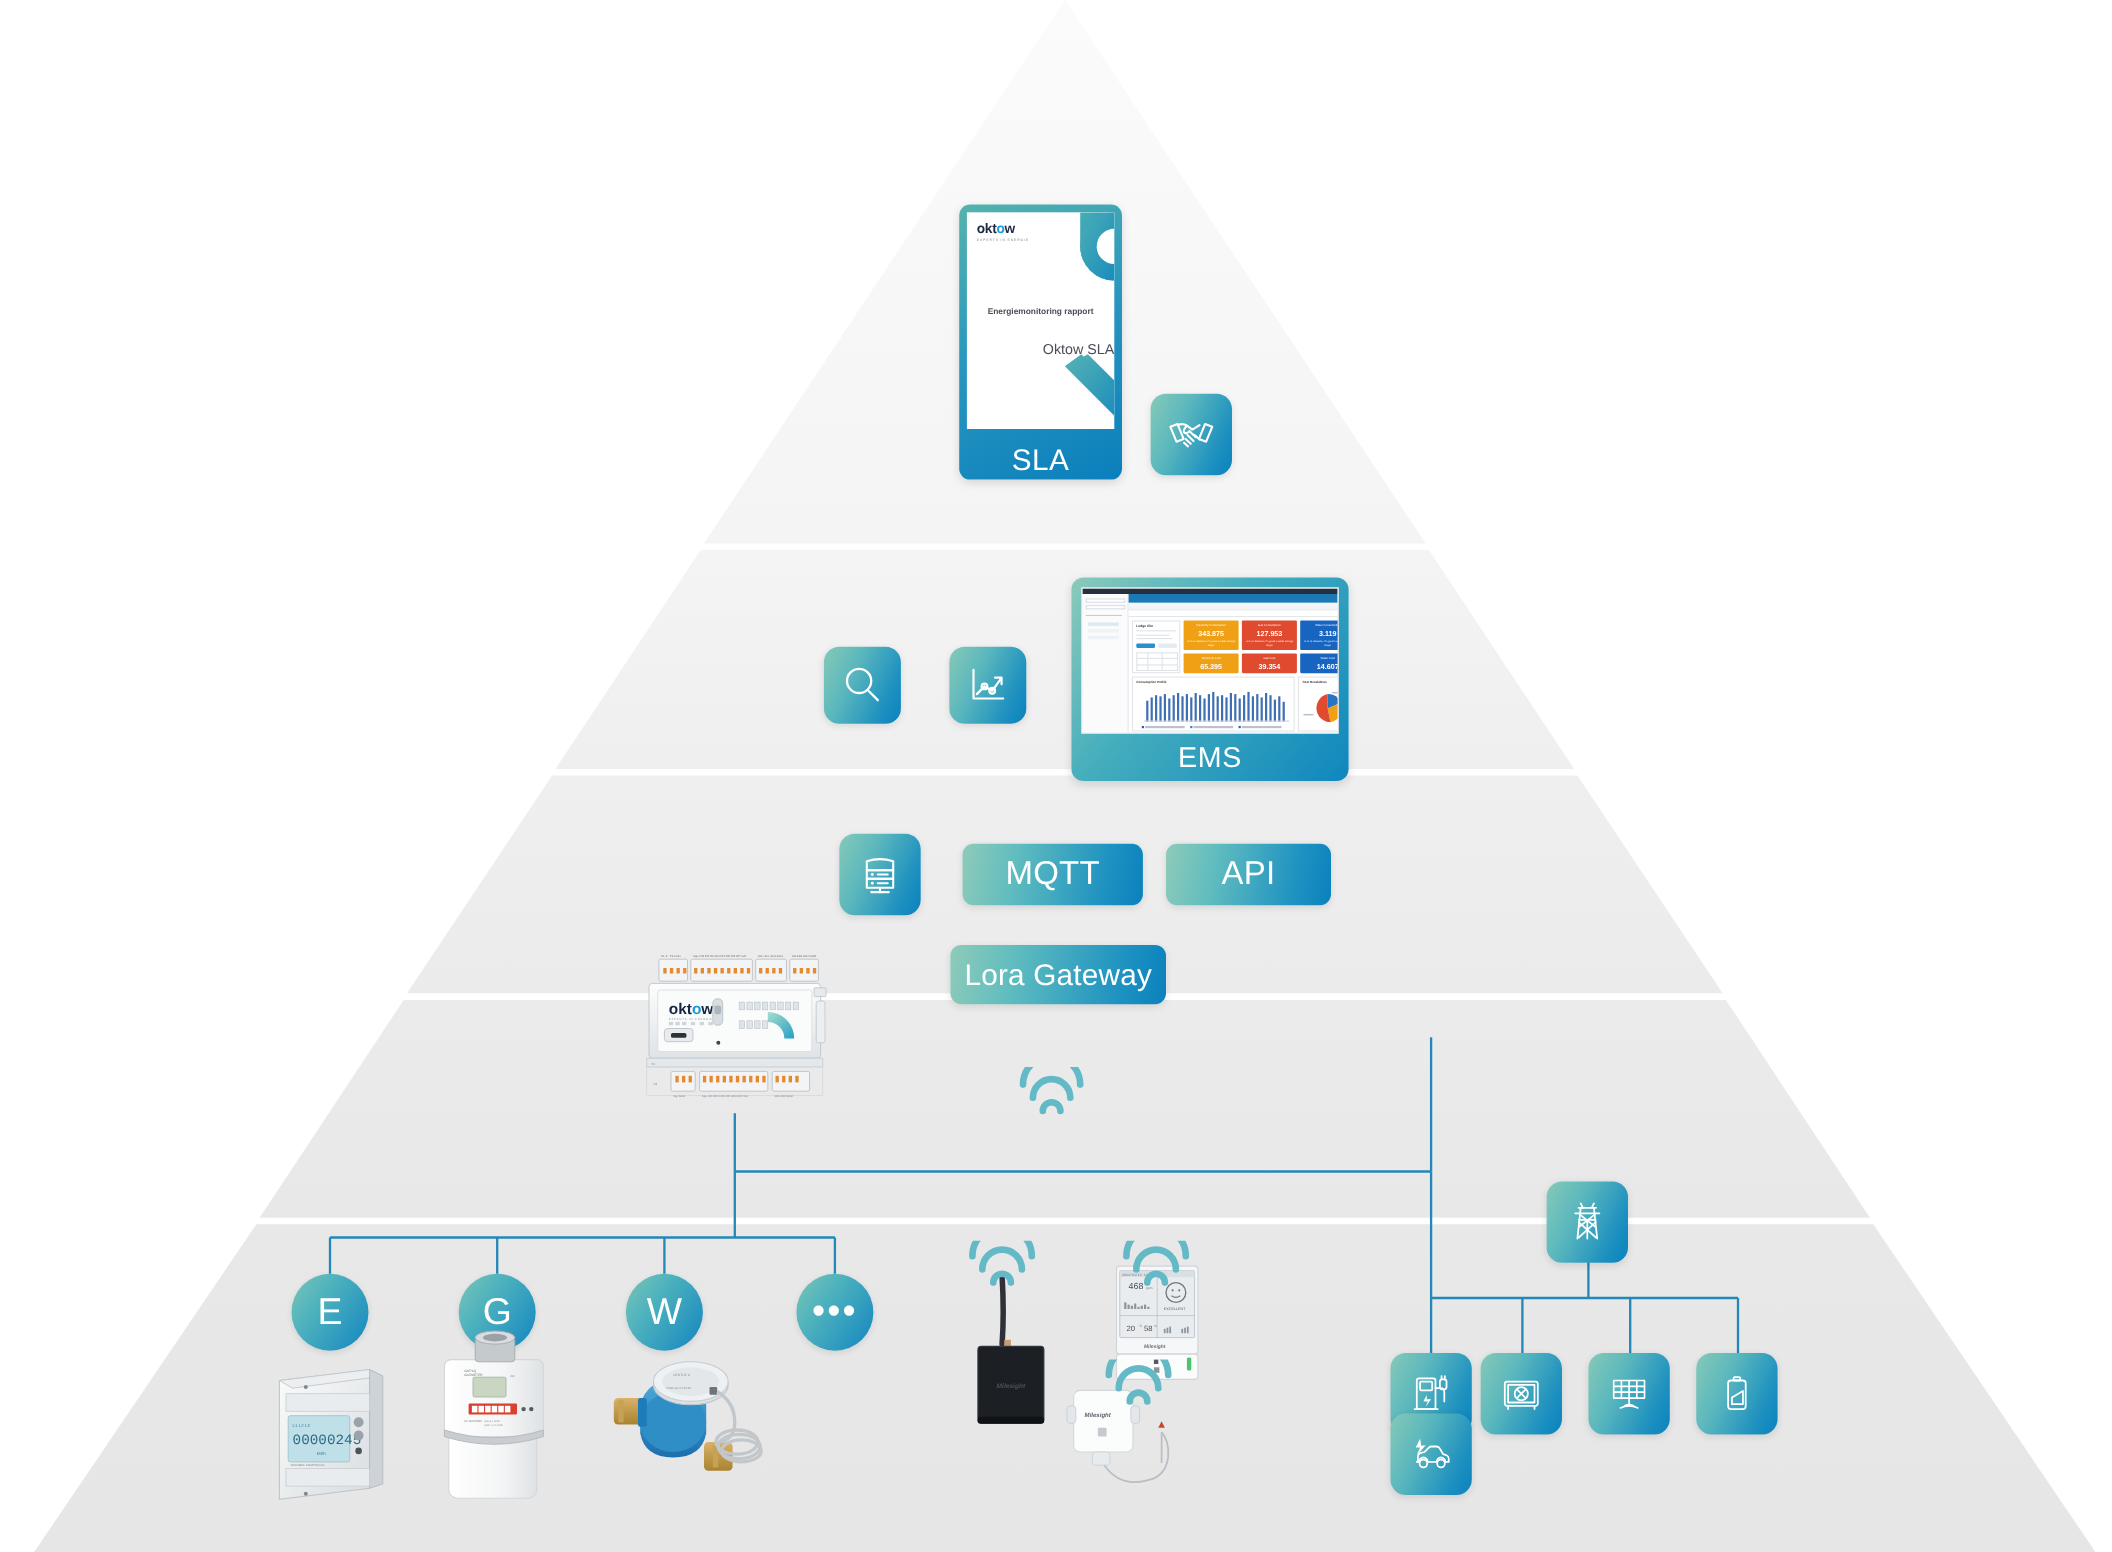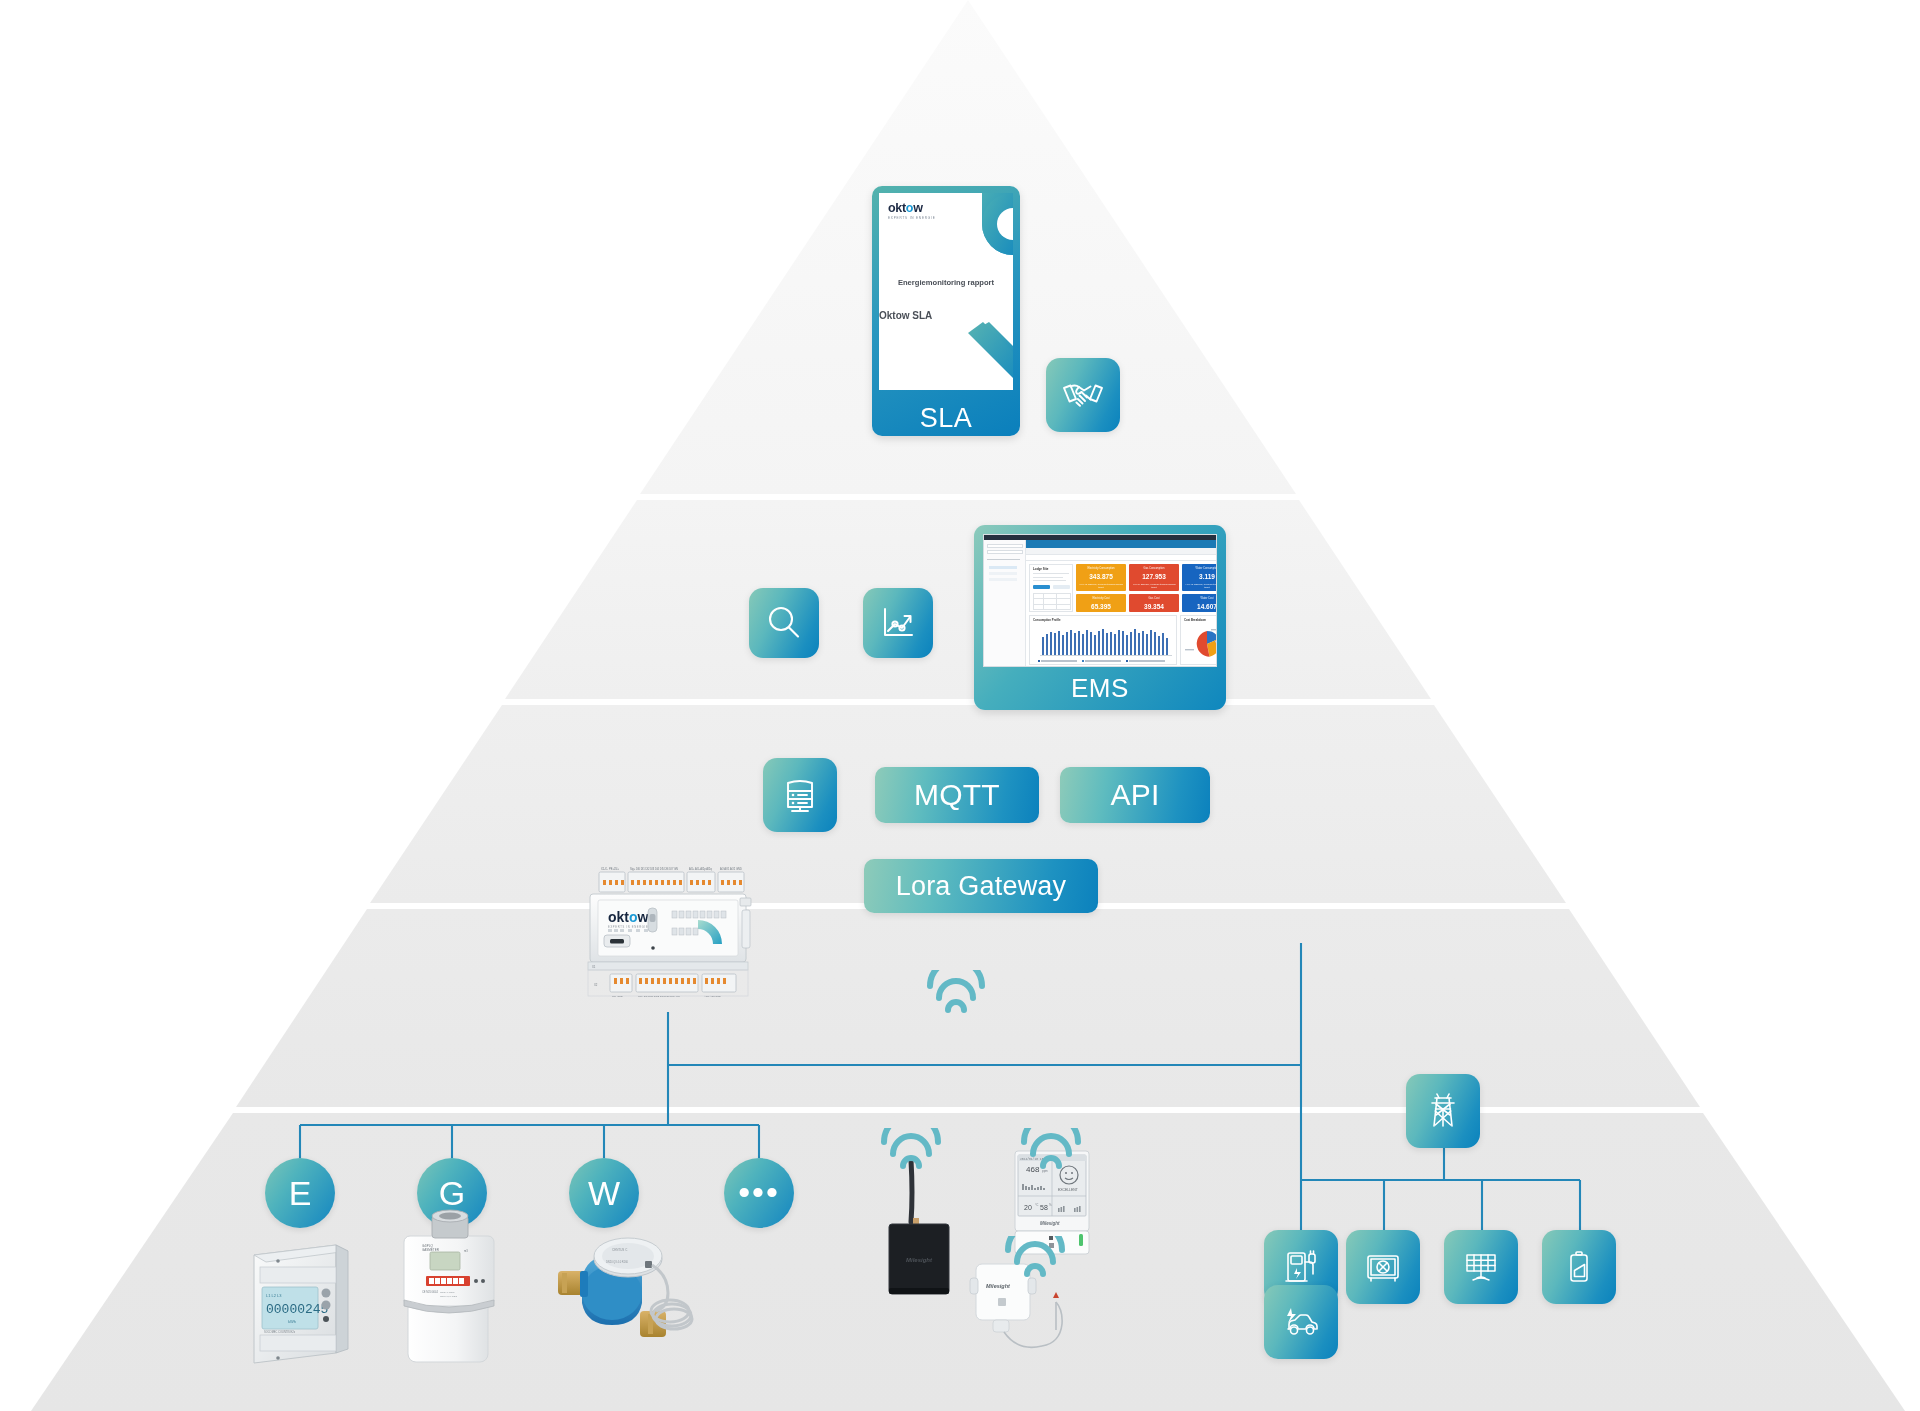--- a/index.html
+++ b/index.html
@@ -60,22 +60,22 @@
   #sla-label {
     position:absolute; left:0; bottom:2px; width:100%;
     text-align:center; color:#fff; font-size:27px; font-weight:300; letter-spacing:.5px;
   }
   .doc-logo { position:absolute; left:9px; top:8px; }
   .doc-logo .w { font-size:12.5px; font-weight:700; color:#1d2a44; letter-spacing:-.3px; }
   .doc-logo .w i { font-style:normal; color:#1a9ad6; }
   .doc-logo .sub { font-size:3.1px; letter-spacing:.8px; color:#7d8795; margin-top:.5px;}
   .doc-t1 { position:absolute; left:0; width:100%; top:85px; text-align:center;
             font-size:7.6px; color:#4a4f57; font-weight:600; }
-  .doc-t2 { position:absolute; left:0; width:100%; top:117px; text-align:left;
-            font-size:10px; color:#4a4f57; font-weight:700; }
+  .doc-t2 { position:absolute; left:0; width:100%; top:117px; text-align:right;
+            font-size:13px; color:#4a4f57; font-weight:400; }
 
   
   #ems-card {
     position:absolute; left:974px; top:525px; width:252px; height:185px;
     border-radius: 11px;
     background: linear-gradient(130deg, #8ccabb 0%, #45aebd 40%, #0f87be 100%);
     box-shadow: 0 3px 9px rgba(0,0,0,.13);
     padding: 9px 9px 0 9px;
   }
   #ems-shot { position:relative; width:100%; height:133px; background:#fff; overflow:hidden;
@@ -502,21 +502,21 @@
       <g fill="#7d848b" font-size="2.5" font-family="Liberation Sans, sans-serif">
         <text x="40" y="139">Sig- GND</text>
         <text x="66" y="139">Sig+ DO DO1 DO2 DO DO3 DO4 GN</text>
         <text x="132" y="139">AO1 AO2 GND</text>
       </g>
       <text x="20" y="110" font-size="2.8" fill="#7d848b" font-family="Liberation Sans, sans-serif">X1</text>
       <text x="22" y="128" font-size="2.8" fill="#7d848b" font-family="Liberation Sans, sans-serif">X2</text>
     </svg>
   </div>
 
-  <div class="pill" style="left:864px; top:859px; width:234px; height:54px; font-size:27px;">Lora Gateway</div>
+  <div class="pill" style="left:864px; top:859px; width:196px; height:54px; font-size:27px;">Lora Gateway</div>
 
   <div class="wifi" style="left:920px; top:970px;">
     <svg width="72" height="44" viewBox="0 0 72 44">
       <g fill="none" stroke="#63b9c6" stroke-width="6" stroke-linecap="round">
         <path d="M10 40 a26 26 0 0 1 52 0" transform="translate(0,-24)"></path>
         <path d="M19 40 a17 17 0 0 1 34 0" transform="translate(0,-12)"></path>
         <path d="M28 40 a8 8 0 0 1 16 0" transform="translate(0,0)"></path>
       </g>
     </svg>
   </div>

